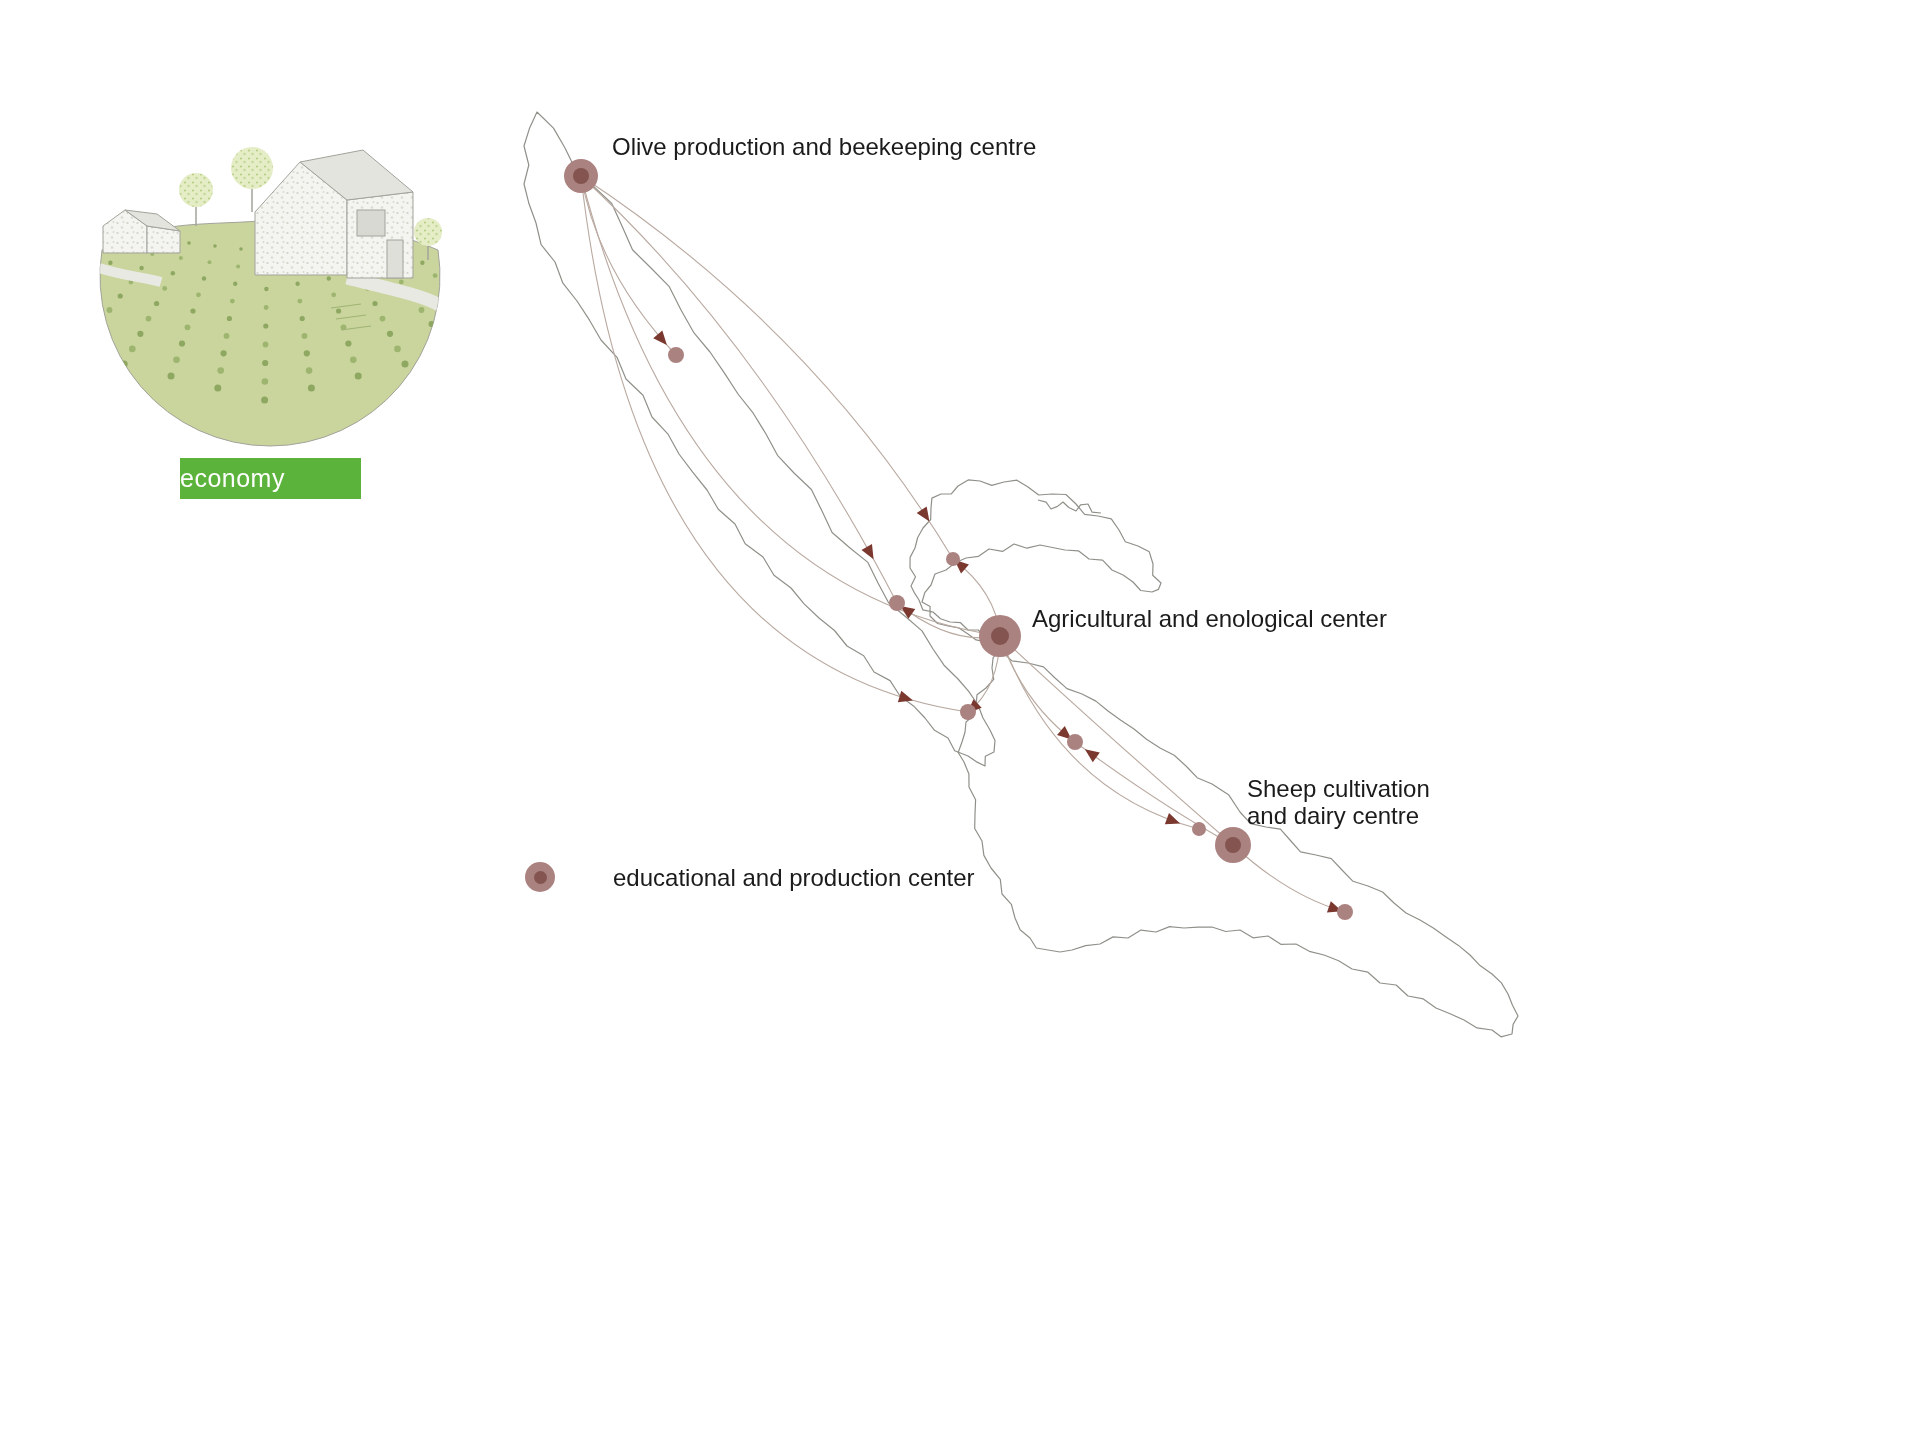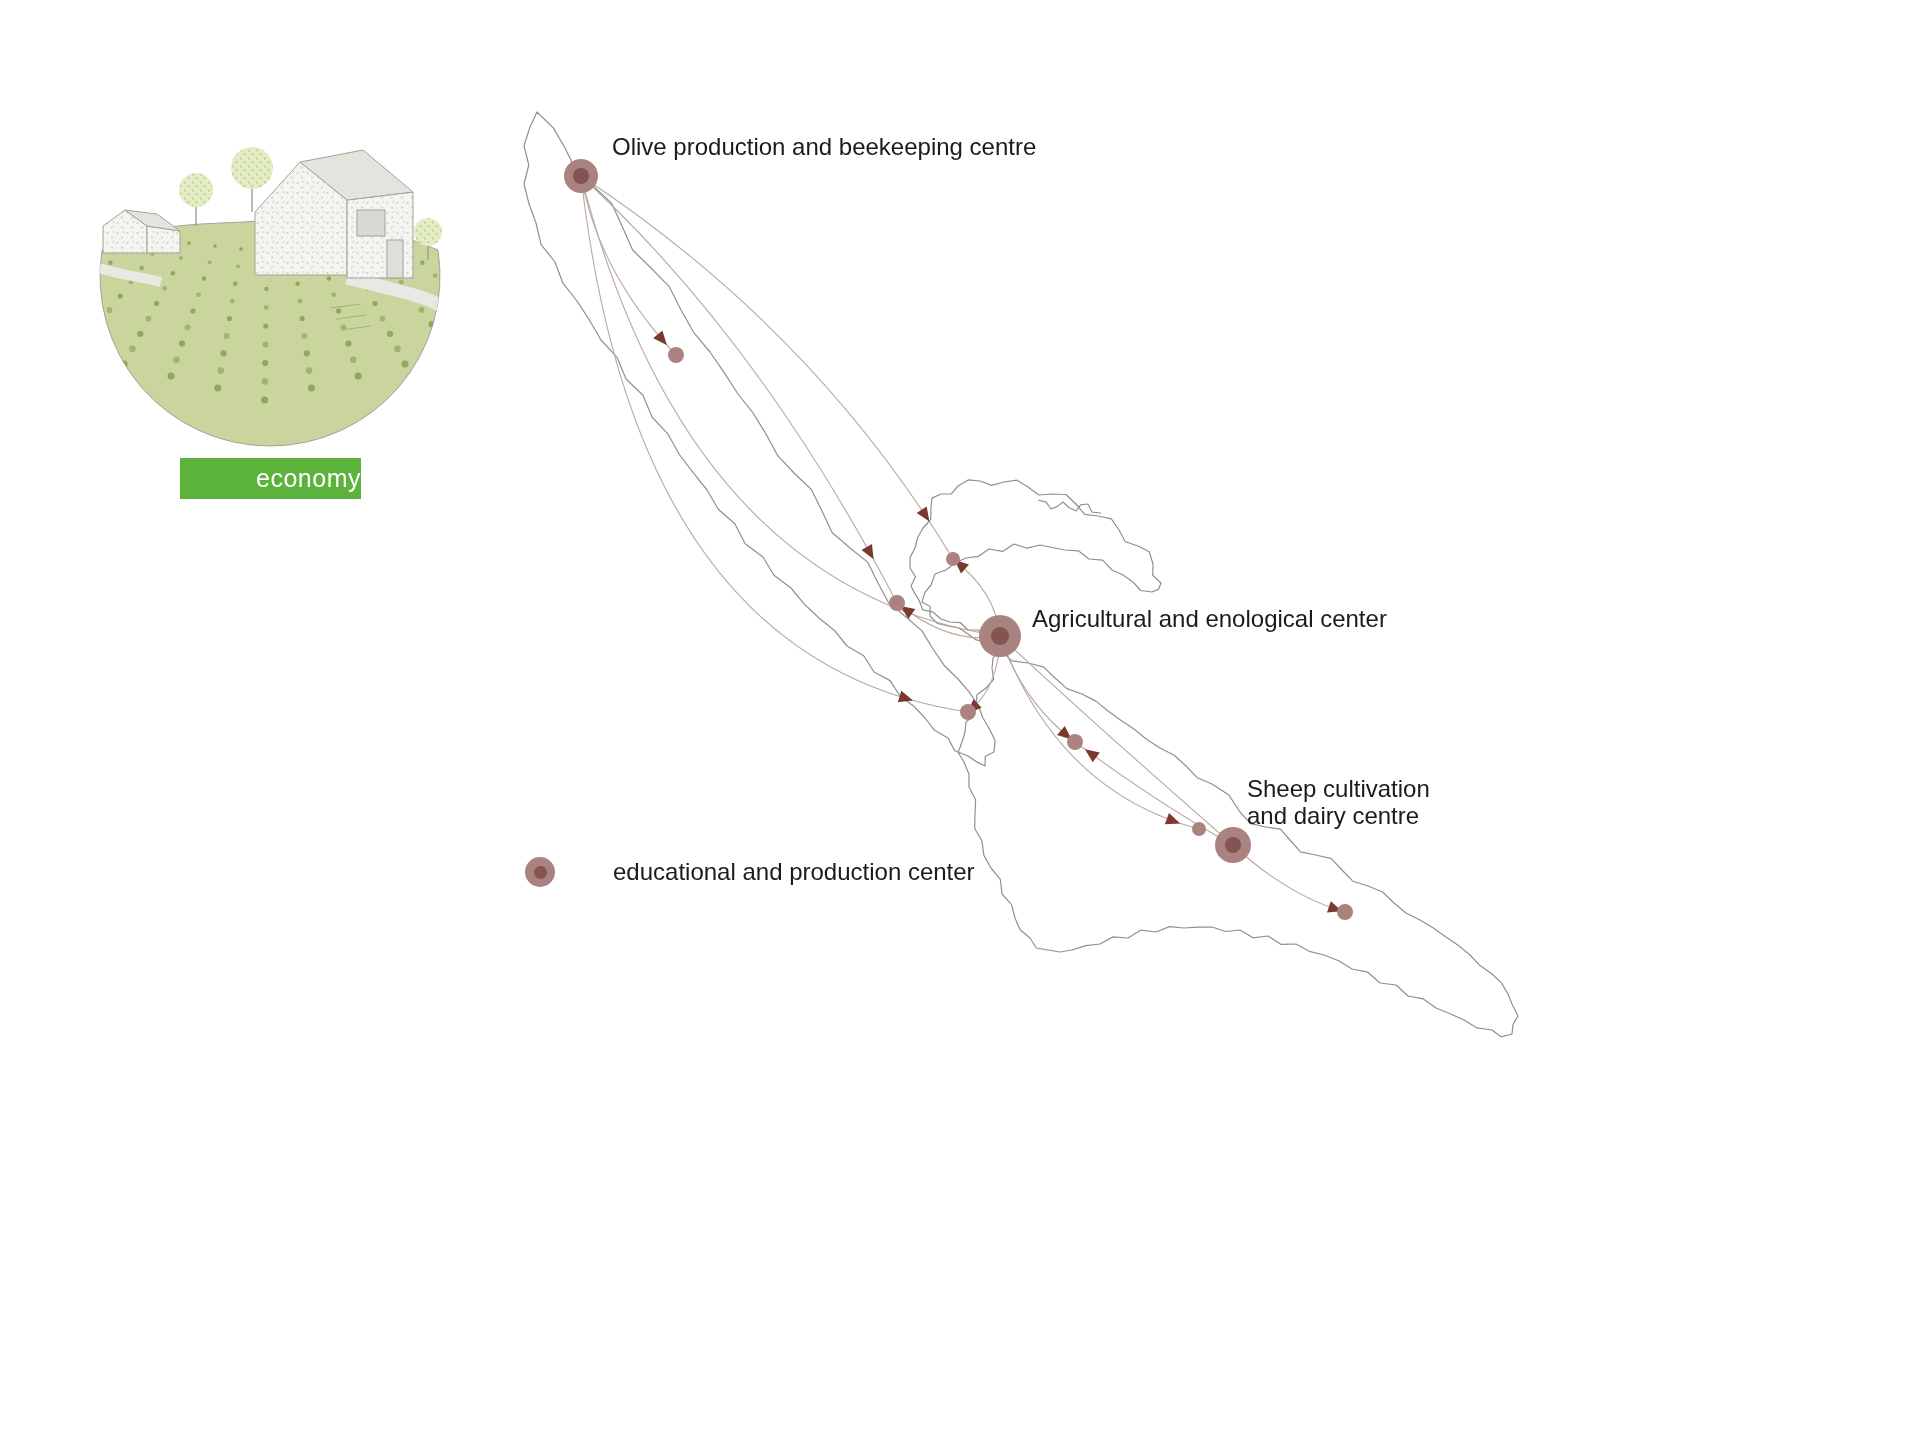--- a/index.html
+++ b/index.html
@@ -5,25 +5,25 @@
   html,body{margin:0;padding:0;background:#ffffff;}
   .canvas{
     position:relative;width:1920px;height:1440px;background:#ffffff;overflow:hidden;
     font-family:"Liberation Sans",sans-serif;color:#1b1b1b;
   }
   #map-svg{position:absolute;left:0;top:0;}
   .map-label{font-size:24px;fill:#1b1b1b;font-family:"Liberation Sans",sans-serif;}
   .vignette{position:absolute;left:95px;top:100px;width:355px;height:355px;}
   .economy-badge{
     position:absolute;left:180px;top:458px;width:181px;height:41px;
-    display:flex;align-items:center;justify-content:flex-end;
+    display:flex;align-items:center;justify-content:flex-start;
     color:#ffffff;font-size:25px;letter-spacing:0.5px;
   }
   .legend{position:absolute;left:523px;top:852px;}
-  .legend-row{display:flex;align-items:center;height:40px;margin-bottom:12px;}
+  .legend-row{display:flex;align-items:flex-end;height:40px;margin-bottom:12px;}
   .legend-icon{width:34px;display:flex;align-items:center;justify-content:center;}
   .legend-label{margin-left:56px;font-size:24px;color:#1b1b1b;}
   .node-dot{border-radius:50%;display:flex;align-items:center;justify-content:center;}
   .node-dot.big{width:30px;height:30px;}
   .node-dot.small{width:15px;height:15px;}
   .node-core{width:13px;height:13px;border-radius:50%;}
 </style>
 </head>
 <body>
 

